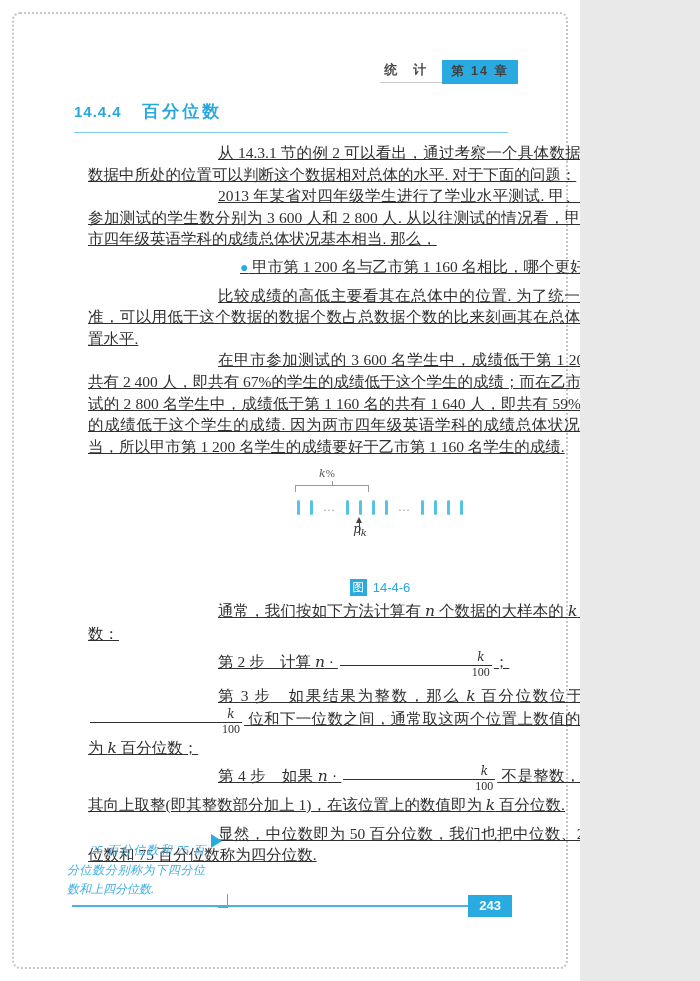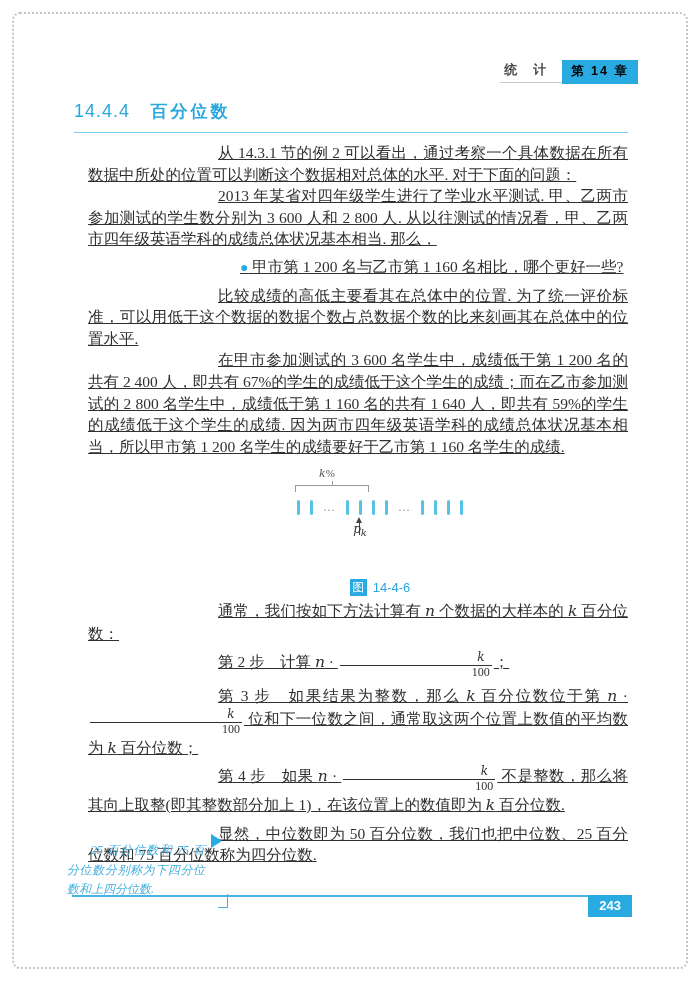--- a/index.html
+++ b/index.html
@@ -1,33 +1,33 @@
 <!DOCTYPE html>
 <html><head>
 <meta charset="utf-8">
 <style>
   html,body{margin:0;padding:0;background:#e9e9e9;}
-  .page{position:relative;width:700px;height:981px;background:#ffffff;overflow:hidden;
+  .page{position:relative;width:580px;height:981px;background:#ffffff;overflow:hidden;
         font-family:"Liberation Serif","DejaVu Serif",serif;color:#303030;}
   .frame{position:absolute;left:12px;top:12px;right:12px;bottom:12px;
          border:2px dotted #c6c6c6;border-radius:8px;pointer-events:none;}
 
   
   .header{position:absolute;top:60px;right:62px;display:flex;align-items:center;
           font-family:"Liberation Sans","DejaVu Sans",sans-serif;}
   .chap{font-size:13px;color:#4a4a4a;letter-spacing:16px;font-weight:bold;
         border-bottom:1px solid #c9c9c9;padding:0 0 3px 4px;}
-  .badge{background:#29abe2;color:#000000;font-size:12.5px;font-weight:bold;
+  .badge{background:#29abe2;color:#404040;font-size:12.5px;font-weight:bold;
          padding:3px 9px 4px;letter-spacing:2px;}
 
   
   .sect{position:absolute;top:100px;left:74px;right:72px;
         border-bottom:1.5px solid #7ccdef;padding-bottom:9px;
         font-family:"Liberation Sans","DejaVu Sans",sans-serif;color:#2aa7dc;}
-  .sect-num{font-size:18px;font-weight:normal;letter-spacing:1px;}
+  .sect-num{font-size:15px;font-weight:bold;letter-spacing:1px;}
   .sect-title{font-size:17px;font-weight:bold;margin-left:16px;letter-spacing:3px;}
 
   
   .body-col{position:absolute;top:142px;left:88px;width:540px;}
   .para{margin:0;font-size:15.5px;line-height:21.6px;text-align:justify;text-indent:130px;text-decoration:underline;}
   .para.bullet-line{text-indent:152px;margin:6px 0;}
   .para.step{margin-top:3px;}
   .para.fracline{margin:6px 0;}
   .mvar{font-family:"DejaVu Serif",serif;font-style:italic;}
   .mvar sub{font-size:10px;font-style:italic;}
@@ -61,21 +61,21 @@
   
   .note{position:absolute;left:60px;top:834px;width:152px;}
   .note-text{margin:7px;font-size:12px;line-height:19.5px;color:#45b0e0;font-style:italic;
              text-align:justify;text-indent:2em;}
   .note-tri{position:absolute;right:-17px;top:0;width:0;height:0;
             border:7px solid transparent;border-left:11px solid #29abe2;}
   .note-bracket{position:absolute;right:-16px;bottom:-1px;width:9px;height:13px;
                 border-right:1.5px solid #45b0e0;border-bottom:1.5px solid #45b0e0;}
 
   
-  .footer{position:absolute;left:72px;right:68px;top:895px;display:flex;}
+  .footer{position:absolute;left:72px;right:68px;top:895px;display:flex;align-items:center;}
   .footer-rule{flex:1;height:2px;background:#4ab2e0;}
   .pagenum{background:#29abe2;color:#fff;font-family:"Liberation Sans","DejaVu Sans",sans-serif;
            font-size:13px;font-weight:bold;padding:3px 11px 4px;}
 </style>
 </head>
 <body>
 
 <div class="page">
   <div class="frame"></div>
 

